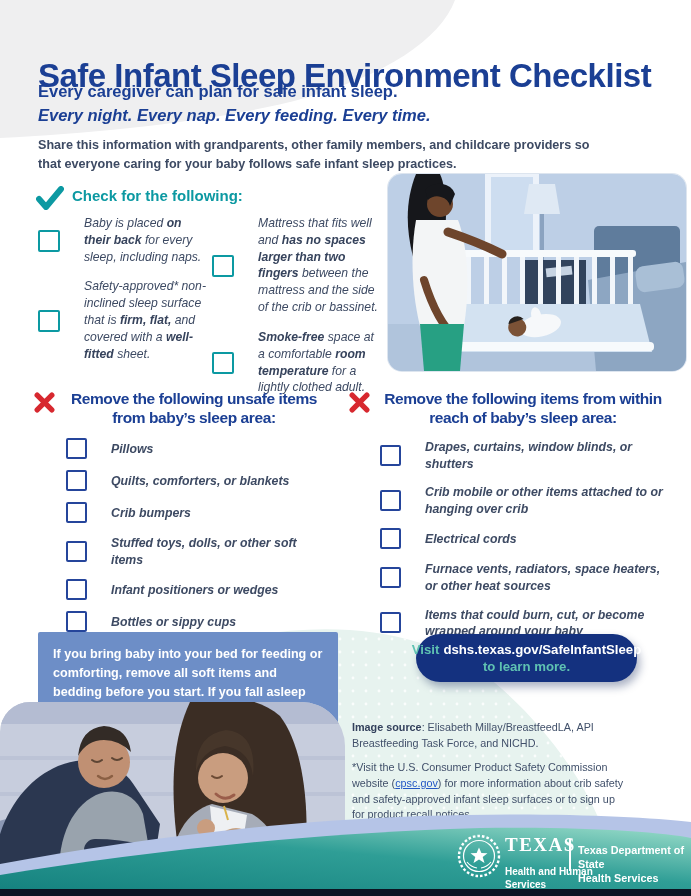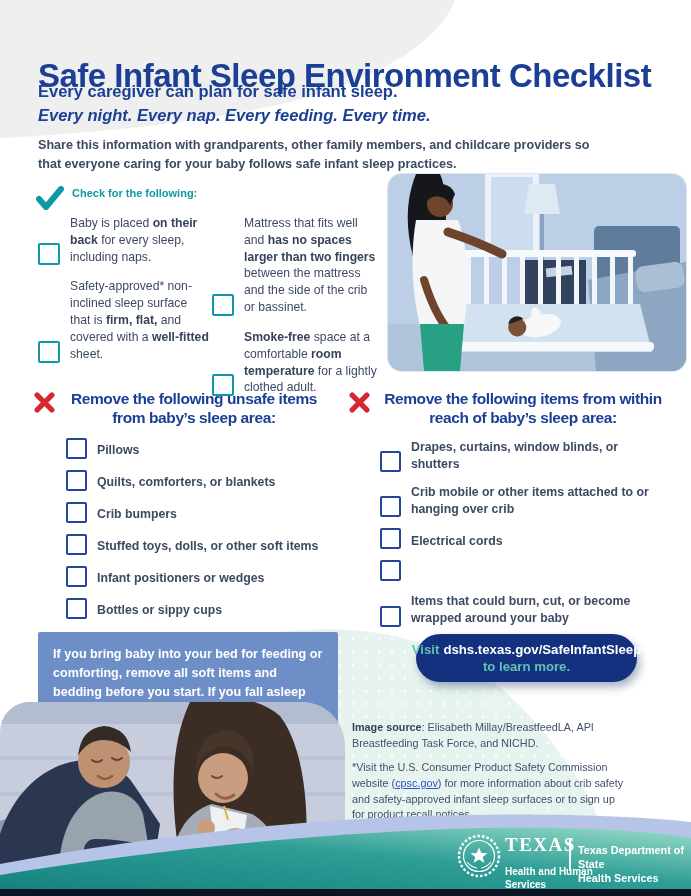--- a/index.html
+++ b/index.html
@@ -8,26 +8,26 @@
   .abs{position:absolute;}
   
   .hdr-svg{left:0;top:0;z-index:1;}
   .title{left:38px;top:35px;z-index:2;font-size:33px;font-weight:bold;color:#1b3f94;
          letter-spacing:-0.5px;white-space:nowrap;}
   .sub1{left:38px;top:82px;z-index:2;font-size:16.5px;font-weight:bold;color:#1b3f94;}
   .sub2{left:38px;top:106px;z-index:2;font-size:16.5px;font-weight:bold;font-style:italic;color:#1b3f94;}
   .share{left:38px;top:136px;z-index:2;width:575px;font-size:12.6px;font-weight:600;
          color:#3d4a63;line-height:1.5;}
   
-  .check-head{left:72px;top:187px;z-index:2;font-size:11px;font-weight:bold;color:#0c99a2;}
+  .check-head{left:72px;top:187px;z-index:2;font-size:15px;font-weight:bold;color:#0c99a2;}
   .check-icon{left:36px;top:186px;z-index:2;}
   .col{z-index:2;display:flex;flex-direction:column;gap:13px;}
   .col1{left:38px;top:215px;width:172px;}
   .col2{left:212px;top:215px;width:168px;}
-  .chk-row{display:flex;gap:10px;align-items:flex-end;}
+  .chk-row{display:flex;gap:24px;align-items:center;font-style:italic;}
   .cbx{width:18px;height:18px;border:2px solid #0c99a2;border-radius:2px;background:#fff;flex:0 0 auto;margin-top:1px;}
   .cbx.navy{border-color:#25459b;width:17px;height:17px;}
   .chk-text{font-size:12.2px;line-height:1.38;color:#3d4a63;}
   .chk-text b{color:#36435c;}
   
   .photo-top{left:388px;top:174px;z-index:2;width:298px;height:197px;border-radius:14px;
              overflow:hidden;box-shadow:0 0 0 1px rgba(120,150,190,.25);}
   .photo-bottom{left:0;top:702px;z-index:3;width:345px;height:188px;border-radius:30px 44px 0 0;overflow:hidden;}
   
   .rm-icon{z-index:2;}
@@ -191,20 +191,21 @@
     <div class="chk-row">
         <span class="cbx navy"></span>
         <span class="rm-label" style="max-width:240px">Crib mobile or other items attached to or hanging over crib</span>
       </div>
     <div class="chk-row">
         <span class="cbx navy"></span>
         <span class="rm-label">Electrical cords</span>
       </div>
     <div class="chk-row">
         <span class="cbx navy"></span>
+        <span class="rm-label" style="max-width:245px">Furnace vents, radiators, space heaters, or other heat sources</span>
       </div>
     <div class="chk-row">
         <span class="cbx navy"></span>
         <span class="rm-label" style="max-width:225px">Items that could burn, cut, or become wrapped around your baby</span>
       </div>
   </div>
 
   <svg class="abs blob-svg" width="691" height="298" viewBox="0 0 691 298">
     <defs>
       <pattern id="dots" width="13" height="13" patternUnits="userSpaceOnUse">

